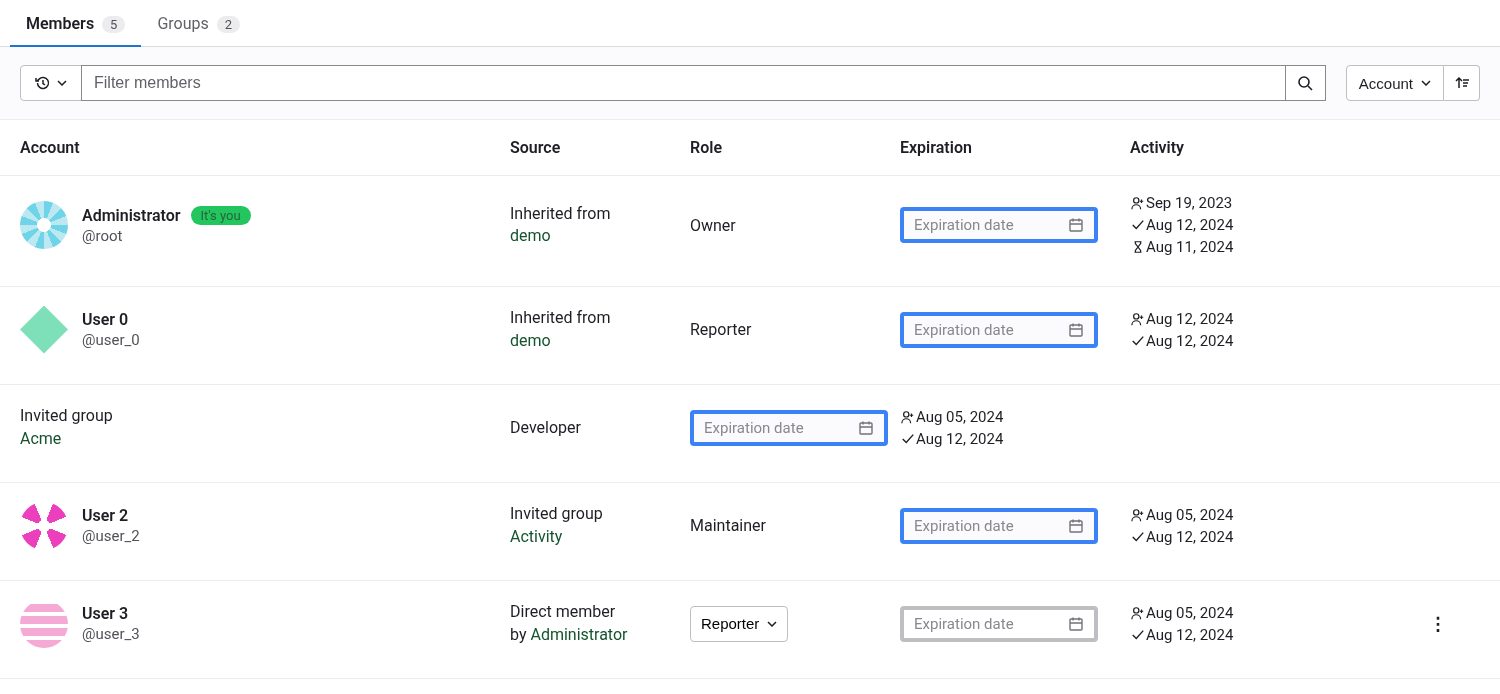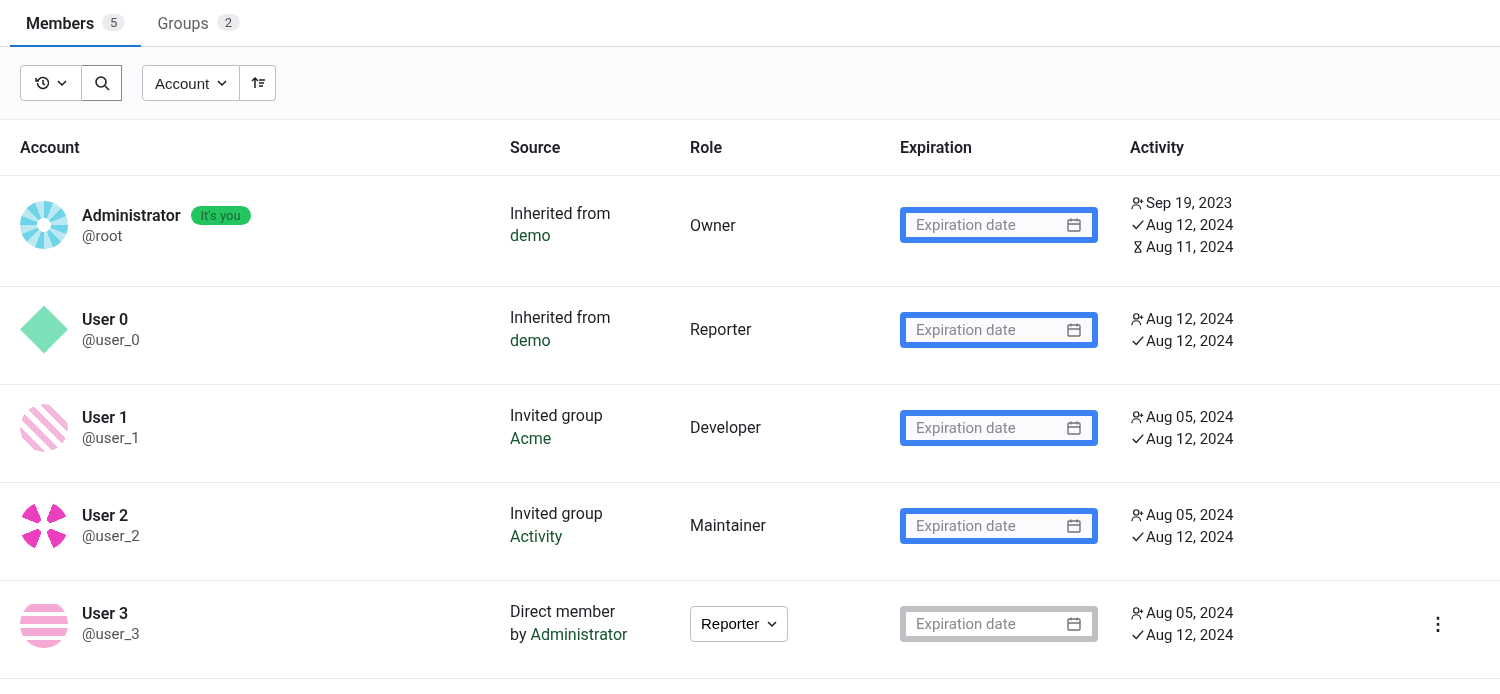--- a/index.html
+++ b/index.html
@@ -11,21 +11,21 @@
   width: 1500px;
 }
 .tabs {
   display: flex;
   gap: 0;
   border-bottom: 1px solid #dcdcde;
   padding: 0 10px;
 }
 .tab {
   display: flex;
-  align-items: flex-start;
+  align-items: flex-end;
   gap: 8px;
   padding: 14px 16px 12px;
   font-size: 16px;
   font-weight: 400;
   color: #626168;
   cursor: pointer;
   border-bottom: 2px solid transparent;
   margin-bottom: -1px;
 }
 .tab.active {
@@ -195,21 +195,21 @@
   background: #fff;
   font-size: 15px;
   display: inline-flex;
   align-items: center;
   gap: 8px;
   cursor: pointer;
 }
 .exp-input {
   width: 198px;
   height: 36px;
-  border: 6px solid #3b82f6;
+  border: 4px solid #3b82f6;
   border-radius: 4px;
   background: #fbfafd;
   display: flex;
   align-items: center;
   justify-content: space-between;
   padding: 0 10px;
   color: #89888d;
   font-size: 15px;
 }
 .exp-input.enabled {
@@ -258,20 +258,21 @@
           <path fill="none" stroke="#1f1e24" stroke-width="1.5" d="M2.5 8a5.5 5.5 0 1 0 1.6-3.9L2 6M8 5v3.5l2 1.5"></path>
           <path fill="none" stroke="#1f1e24" stroke-width="1.5" d="M1 3v3h3"></path>
         </svg>
     </span>
     <span>
       <svg width="10" height="6" viewBox="0 0 10 6">
           <path fill="none" stroke="#1f1e24" stroke-width="1.5" d="M1 1l4 4 4-4"></path>
         </svg>
     </span>
   </button>
+  <input class="filter-input" type="text" placeholder="Filter members" style="">
   <button class="search-btn">
     <span>
       <svg width="16" height="16" viewBox="0 0 16 16">
           <circle cx="7" cy="7" r="5" fill="none" stroke="#1f1e24" stroke-width="1.6"></circle>
           <path stroke="#1f1e24" stroke-width="1.6" d="M11 11l4 4"></path>
         </svg>
     </span>
   </button>
   <div class="sort-group">
     <button class="sort-btn">
@@ -401,29 +402,20 @@
               <path fill="none" stroke="#1f1e24" stroke-width="1.6" d="M2 8l4 4 8-9"></path>
             </svg>
           </span>
         <span>Aug 12, 2024</span>
       </div>
     </div>
     <div></div>
   </div>
 
   <div class="row">
-    <div class="account-cell">
-      <div class="avatar av-u1"></div>
-      <div class="name-block">
-        <div class="name-line">
-          <span class="name">User 1</span>
-        </div>
-        <span class="username">@user_1</span>
-      </div>
-    </div>
     <div class="source-text">
       <span>Invited group</span><br>
       <span class="link">Acme</span>
     </div>
     <div class="role-text">Developer</div>
     <div>
       <div class="exp-input">
         <span>Expiration date</span>
         <span>
             <svg width="16" height="16" viewBox="0 0 16 16">

